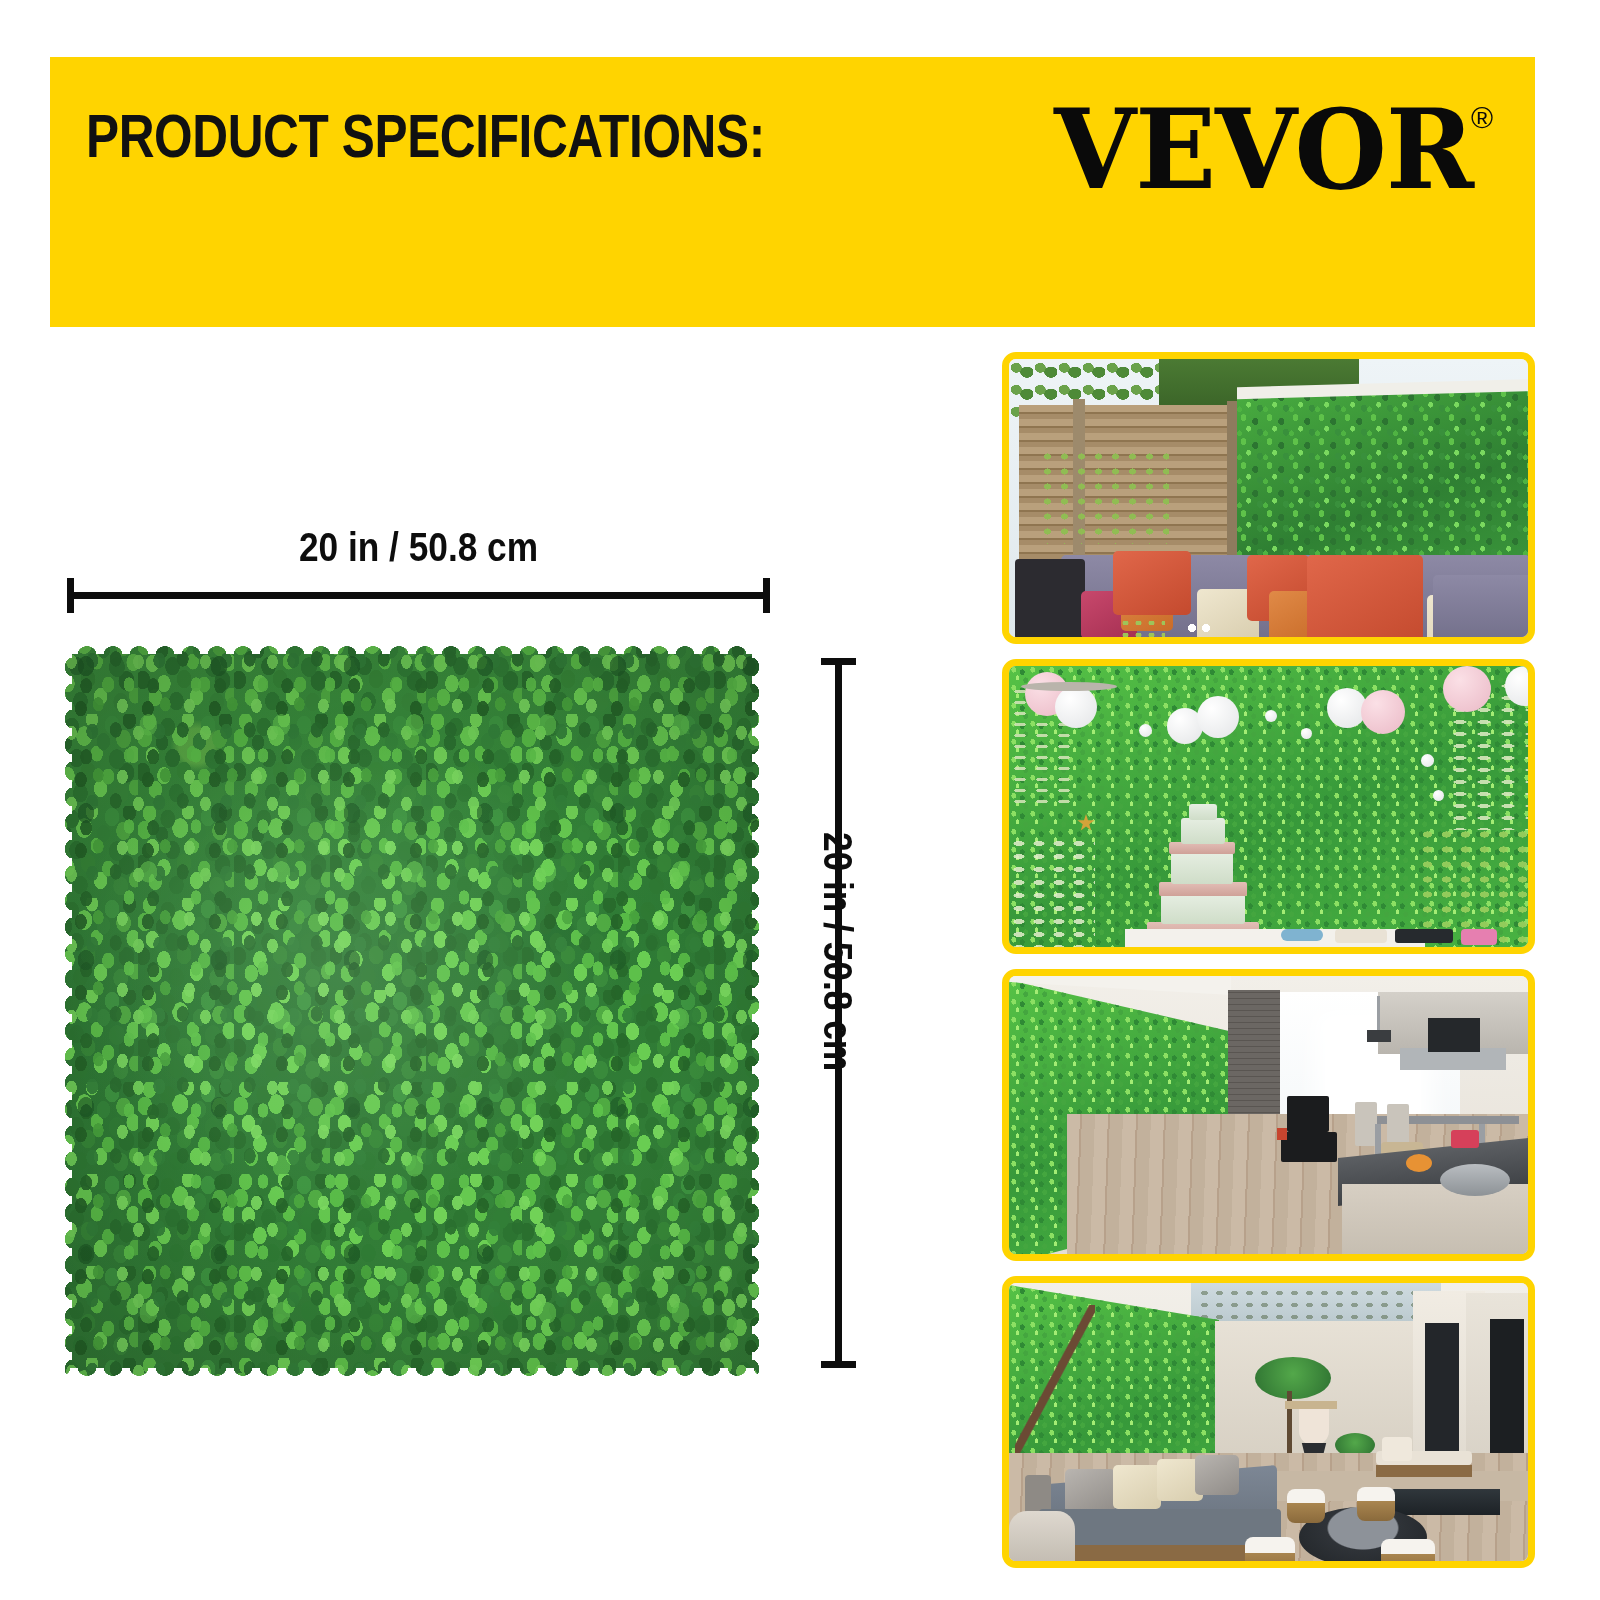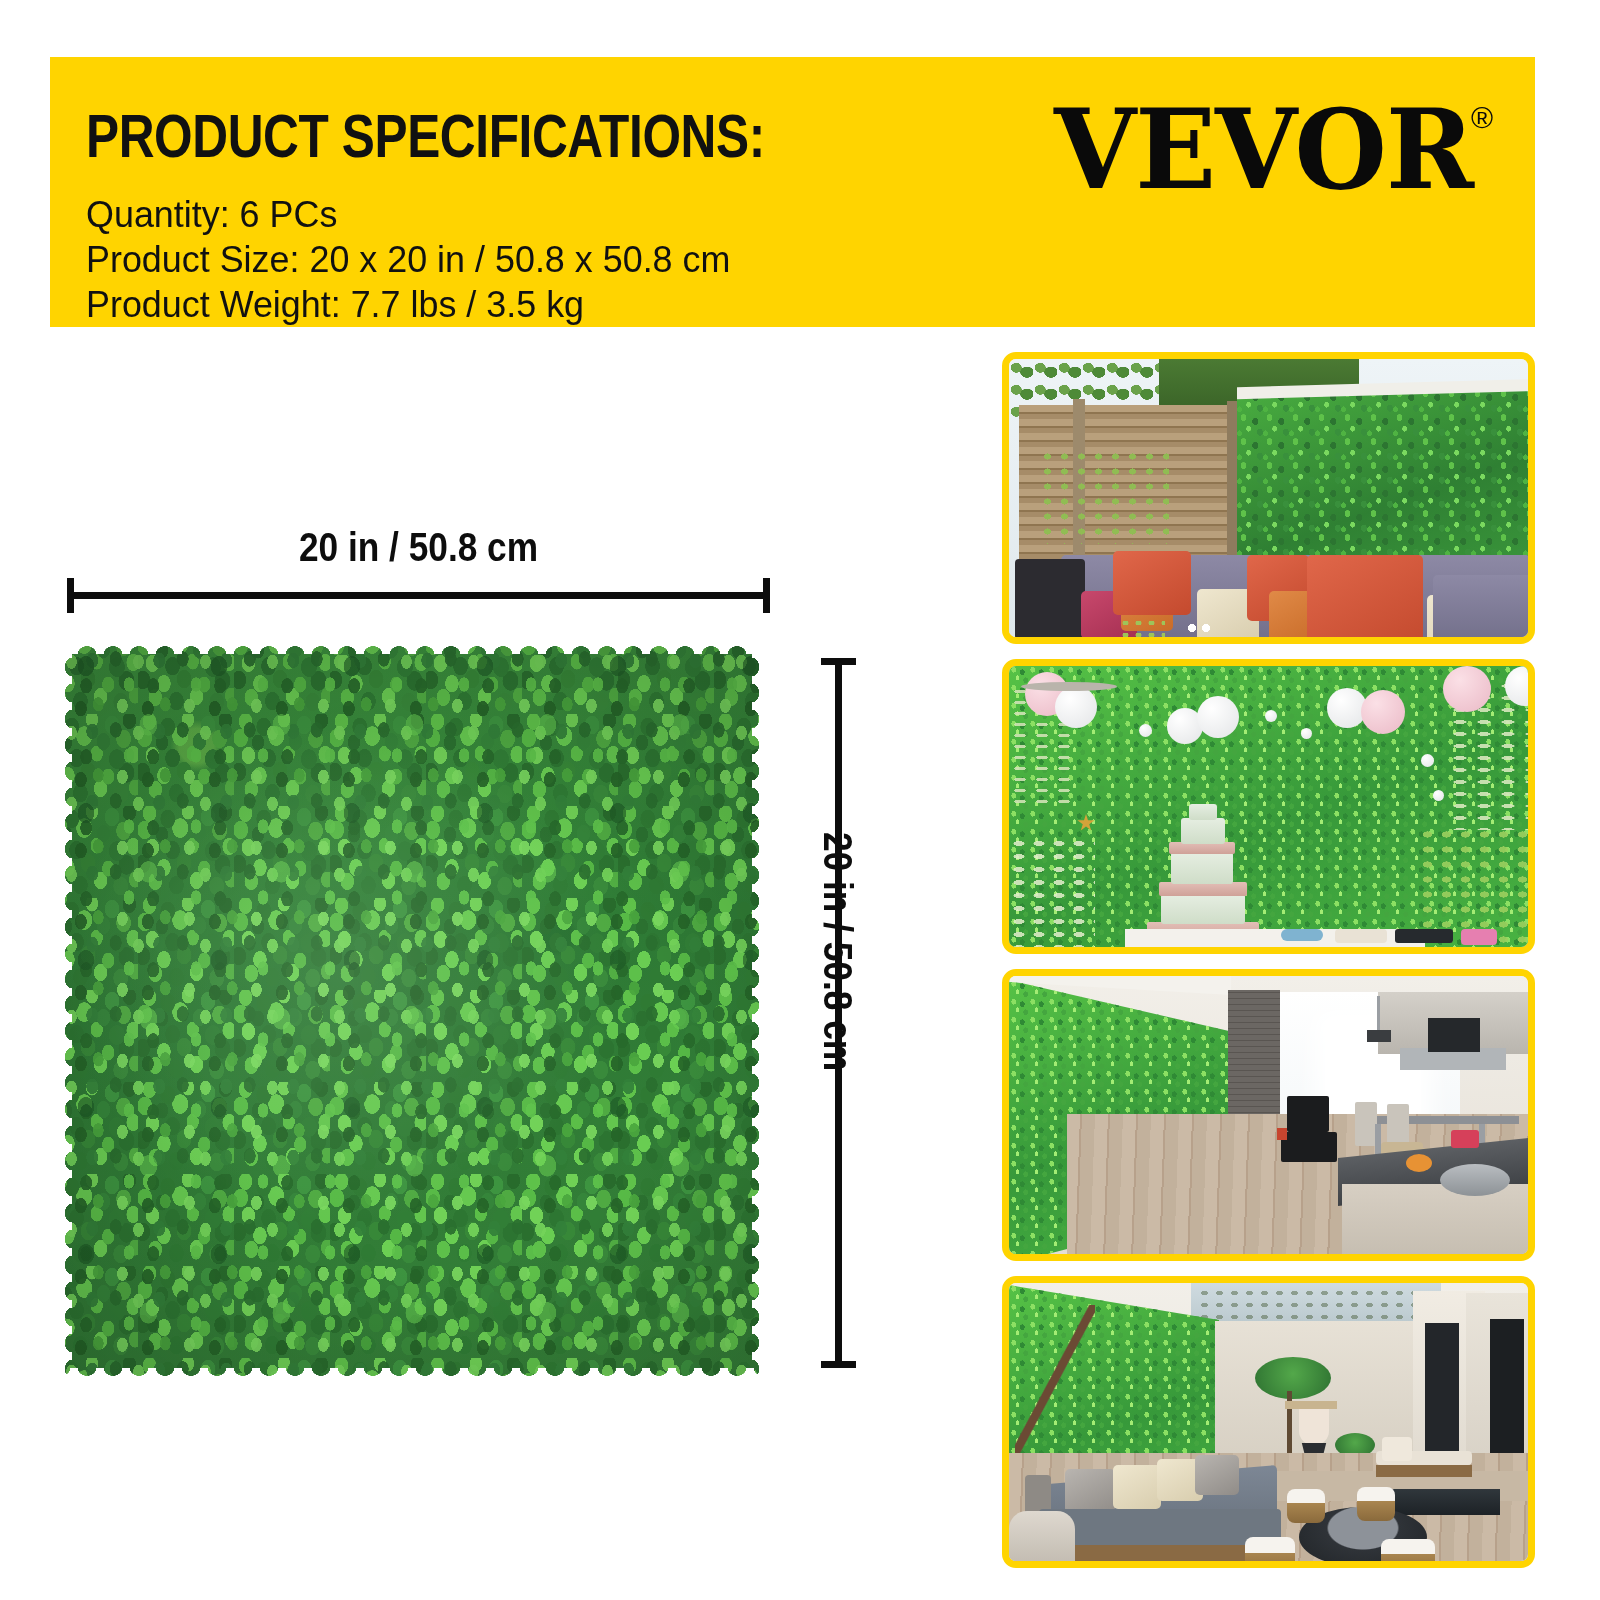--- a/index.html
+++ b/index.html
@@ -340,25 +340,20 @@
   .vine       { background: radial-gradient(ellipse 6px 5px at 50% 50%, #8fbe52 0 60%, rgba(0,0,0,0) 62%);
                 background-size: 17px 15px; }
 </style>
 </head>
 <body>
 
 <div id="spec-banner">
 
   <div id="spec-title">PRODUCT SPECIFICATIONS:</div>
 
-  <div id="spec-lines">
-    <div class="spec-line">Quantity: 6 PCs</div>
-    <div class="spec-line">Product Size: 20 x 20 in / 50.8 x 50.8 cm</div>
-    <div class="spec-line">Product Weight: 7.7 lbs / 3.5 kg</div>
-  </div>
 
   <div id="vevor-logo">
     <span id="vevor-wordmark">VEVOR</span>
     <span id="vevor-reg">®</span>
   </div>
 </div>
 
 <div id="product-panel">
   <div class="hedge-base"></div>
   <div class="leaf-layer l1"></div>

